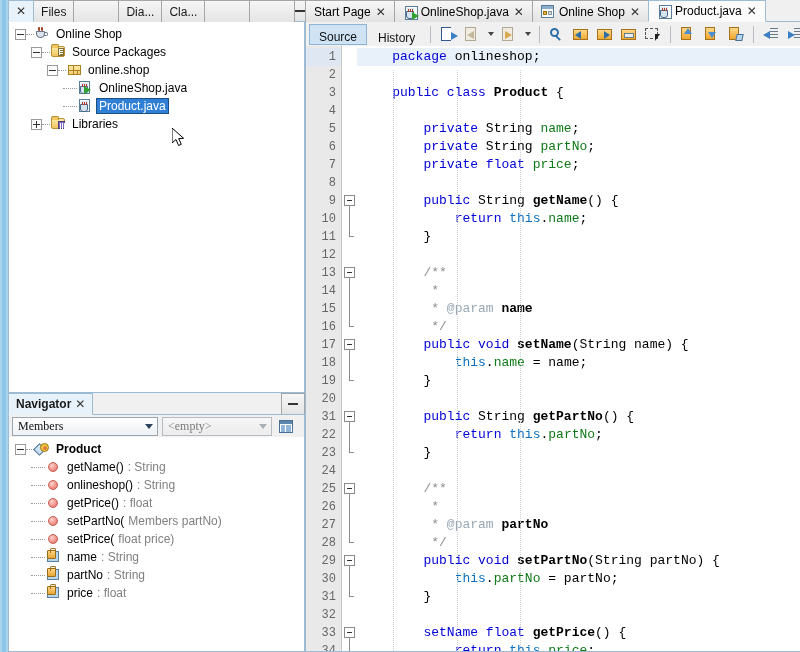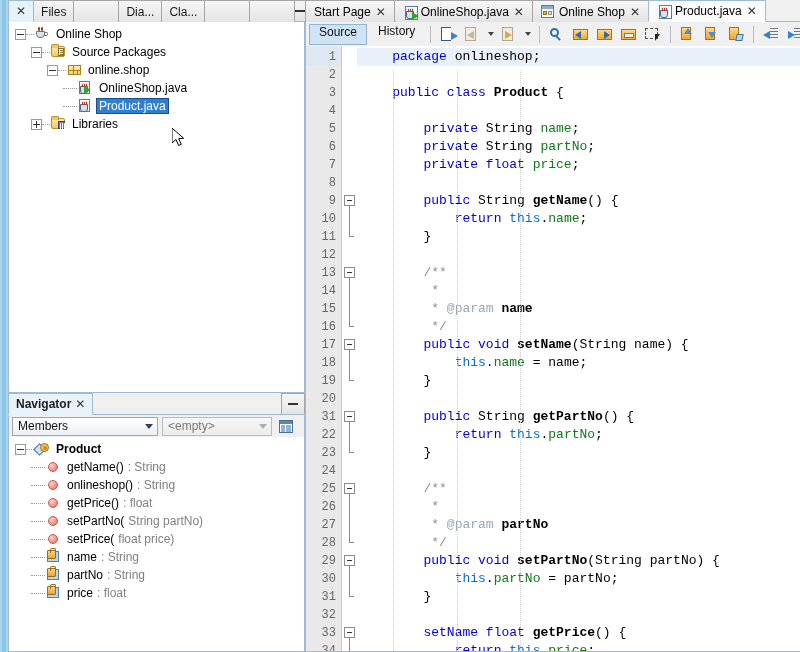--- a/index.html
+++ b/index.html
@@ -122,21 +122,21 @@
   .i-field .lock{ position:absolute; left:-1px; top:-2px; width:9px; height:9px;
            background:linear-gradient(#ffd587,#e8a534); border:1px solid #9a6c15;
            border-radius:1px; }
   .i-field .lock::before{ content:""; position:absolute; left:2px; top:-3px;
            width:4px; height:4px; border:1px solid #9a6c15; border-bottom:none;
            border-radius:2px 2px 0 0; }
 
   
   .nav-tb { height:22px; display:flex; align-items:center; gap:4px;
             padding:1px 3px; background:#f0f0f0;
-            border-left:1px solid #9dbcd4; border-right:1px solid #9dbcd4; }
+            border-left:1px solid #9dbcd4; border-right:1px solid #9dbcd4;font-family:Liberation Serif, serif; }
   .combo { height:19px; display:flex; align-items:center; justify-content:space-between;
            padding:0 4px 0 5px; border:1px solid #9aa6b0;
            background:linear-gradient(#ffffff,#edf1f4); font-size:12px; color:#111; }
   .combo.wide { width:146px; }
   .combo.narrow { width:110px; color:#7a7a7a; background:linear-gradient(#f7f7f7,#ececec);
                   border-color:#b6bcc2; }
   .chev { width:0;height:0;border-left:4px solid transparent;border-right:4px solid transparent;
           border-top:5px solid #2b445c; }
   .combo.narrow .chev { border-top-color:#a8afb5; }
   .nav-btn { width:20px; height:20px; display:flex; align-items:center; justify-content:center; }
@@ -165,21 +165,21 @@
   .i-form .bar{ position:absolute; left:0; top:0; width:11px; height:3px; background:#8aadcb; }
   .i-form .b{ position:absolute; left:1px; top:5px; width:4px; height:4px;
            background:#e8b33c; border:1px solid #9a7410; }
   .i-form .b2{ position:absolute; left:6px; top:5px; width:4px; height:4px;
            background:#d8dde2; border:1px solid #8a949c; }
 
   
   .etool { height:24px; display:flex; align-items:center; gap:2px; padding:0 3px;
            background:#f0f0f0; border-left:1px solid #9dbcd4;
            border-right:1px solid #9dbcd4; }
-  .tgl { height:21px; display:flex; align-items:flex-start; padding:0 9px; font-size:12px;
+  .tgl { height:21px; display:flex; align-items:flex-end; padding:0 9px; font-size:12px;
          color:#111; }
   .tgl.on { background:#cfe3f5; border:1px solid #8fb4d6; }
   .sep { width:1px; height:17px; background:#b6bcc2; margin:0 4px; }
   .tbtn { width:22px; height:21px; display:flex; align-items:center; justify-content:center;
           position:relative; }
   .tbtn.small { width:11px; }
   .caret { width:0;height:0;border-left:3.5px solid transparent;
            border-right:3.5px solid transparent;border-top:4px solid #444; }
 
   
@@ -466,21 +466,21 @@
           </div>
 
 
           <div class="trow">
             <span class="ind" style="width:22px"></span>
               <span class="dots" style="width:14px"></span>
             <span class="ico">
                 <span class="i-method"></span>
               </span>
             <span class="lbl">setPartNo(</span>
-            <span class="lbl dim">String partNo)</span>
+            <span class="lbl dim">Members partNo)</span>
           </div>
 
           <div class="trow">
             <span class="ind" style="width:22px"></span>
               <span class="dots" style="width:14px"></span>
             <span class="ico">
                 <span class="i-method"></span>
               </span>
             <span class="lbl">setPrice(</span>
             <span class="lbl dim">float price)</span>

